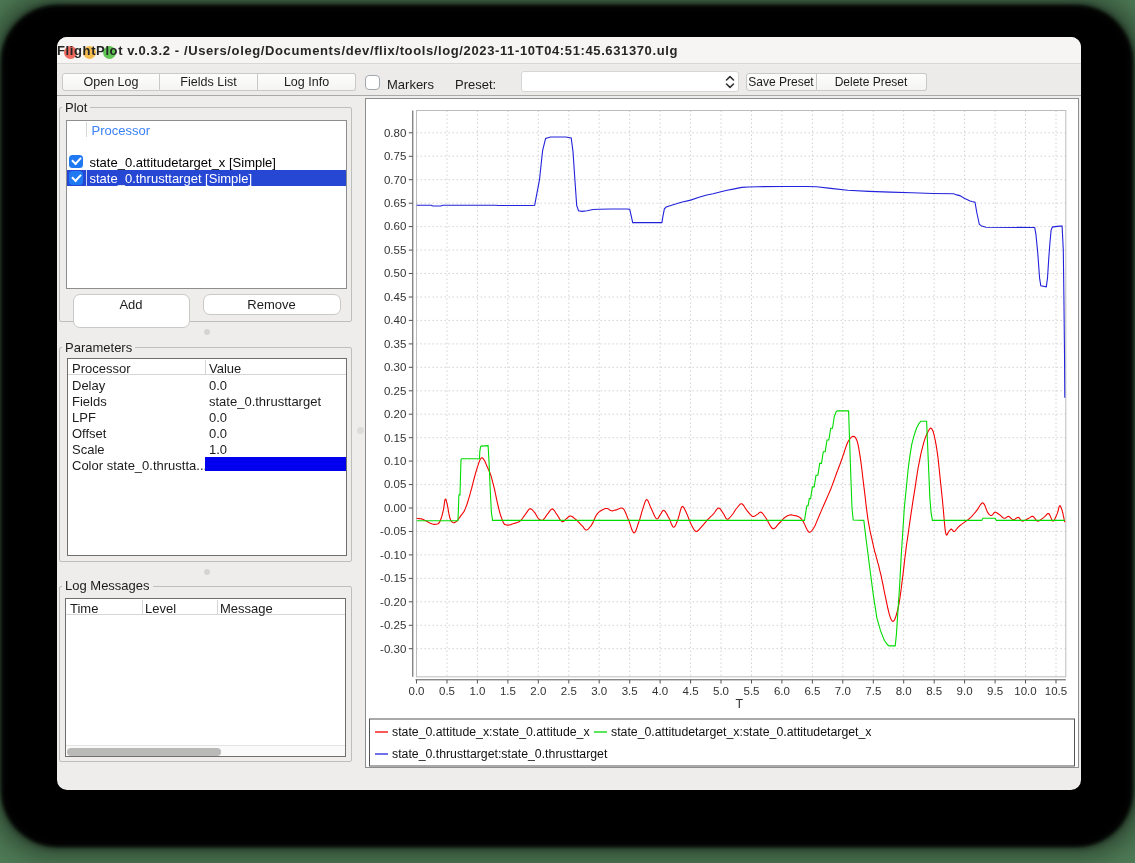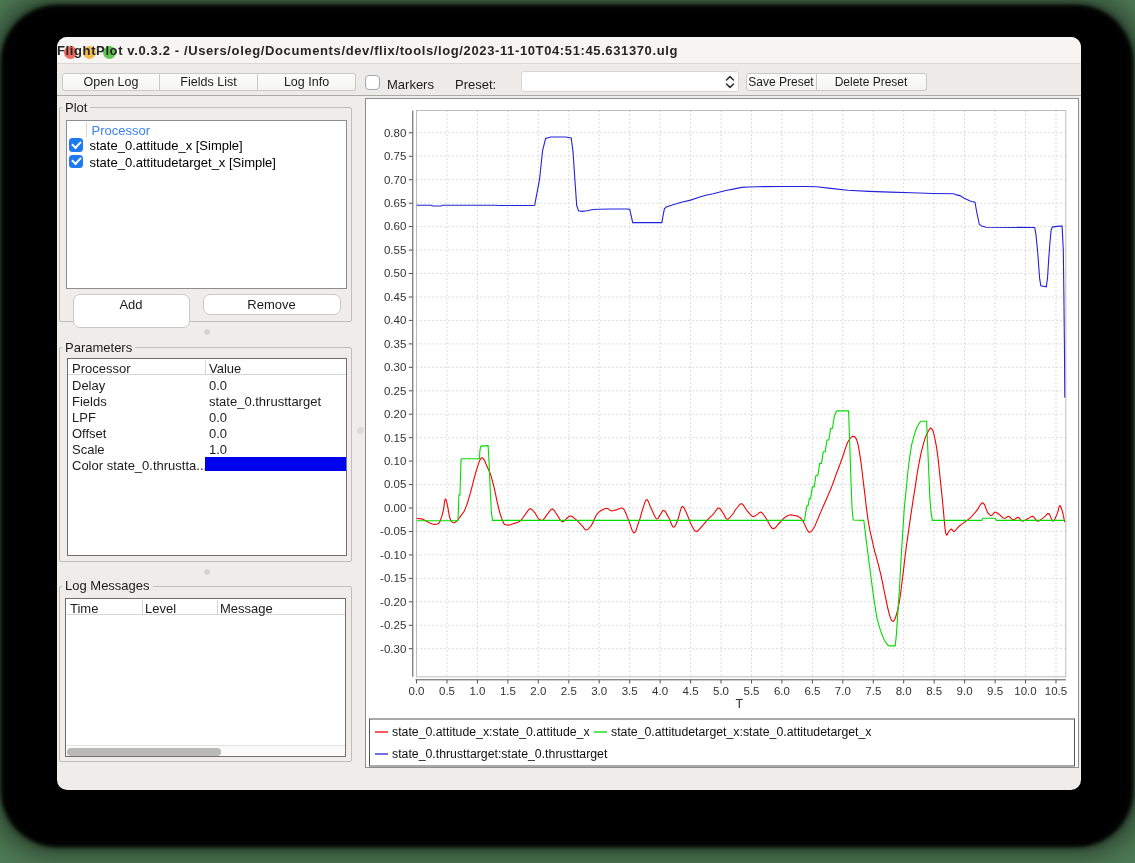--- a/index.html
+++ b/index.html
@@ -51,27 +51,28 @@
       <path d="M5.5 7 L9 3.6 L12.5 7 M5.5 11 L9 14.4 L12.5 11" fill="none" stroke="#2e2e2e" stroke-width="1.5" stroke-linecap="round" stroke-linejoin="round"></path>
     </svg>
   <div class="tbtn" style="left:688.5px;width:71px;border-radius:3px 0 0 3px;font-size:12px">Save Preset</div>
   <div class="tbtn" style="left:759.5px;width:110px;border-left:none;border-radius:0 3px 3px 0;font-size:12px">Delete Preset</div>
 
   <div class="group" style="left:2px;top:70px;width:293px;height:215px"></div>
   <div class="gtitle" style="left:5px;top:63px">Plot</div>
   <div class="tbl" style="left:8.5px;top:83px;width:281px;height:169px;border:1px solid #8e8e8e;font-size:13px">
     <div style="position:absolute;left:19.5px;top:1px;height:14.5px;border-left:1px solid #d6d6d4"></div>
     <div style="position:absolute;left:25px;top:2px;color:#3b82f6">Processor</div>
-    <div style="position:absolute;left:0;top:15.5px;width:100%;height:16.5px">
-      <span class="cb"></span>
-        <span style="position:absolute;left:23px;top:1.5px">state_0.attitude_x [Simple]</span>
-    </div>
     <div style="position:absolute;left:0;top:32px;width:100%;height:16.5px">
       <span class="cb"></span>
         <span style="position:absolute;left:23px;top:1.5px">state_0.attitudetarget_x [Simple]</span>
+    </div>
+    <div style="position:absolute;left:0;top:48.5px;width:100%;height:16.5px;background:#2646d4;color:#fff">
+      <span class="cb"></span>
+        <span style="position:absolute;left:19.5px;top:0;height:16.5px;border-left:1px solid #cdd6f5"></span>
+        <span style="position:absolute;left:23px;top:1.5px">state_0.thrusttarget [Simple]</span>
     </div>
   </div>
   <div class="tbtn" style="left:15.5px;top:257px;width:117px;height:34px;border-radius:7px;line-height:19px;background:#fff;font-size:13px">Add</div>
   <div class="tbtn" style="left:145.5px;top:257px;width:138px;height:21px;border-radius:7px;line-height:19px;background:#fff;font-size:13px">Remove</div>
   <div class="knob" style="left:146.5px;top:291.5px;width:6px;height:6px"></div>
 
   <div class="group" style="left:2px;top:310px;width:293px;height:215px"></div>
   <div class="gtitle" style="left:5px;top:303px">Parameters</div>
   <div class="tbl" style="left:10px;top:320.5px;width:280px;height:198.5px;border:1px solid #6f6f6f;font-size:13px;color:#1c1c1c">
     <div style="position:absolute;left:137px;top:1px;height:14.5px;border-left:1px solid #d6d6d4"></div>

